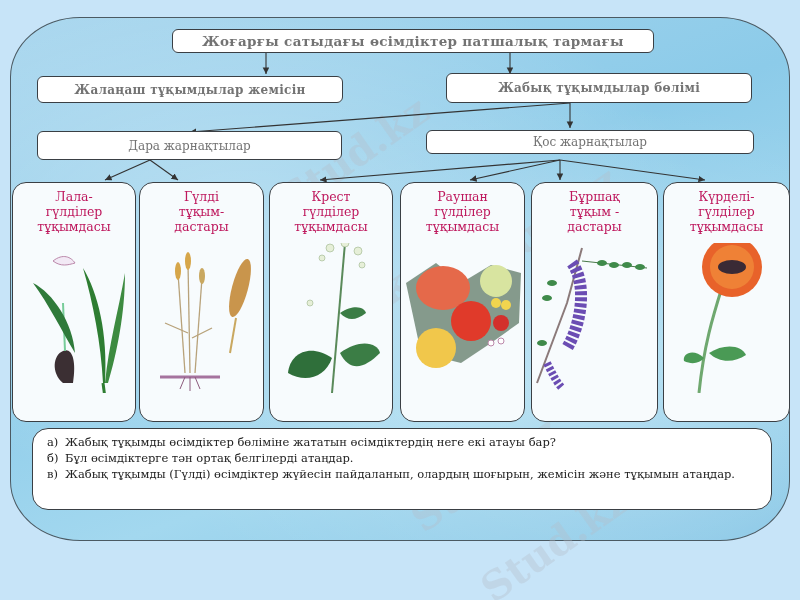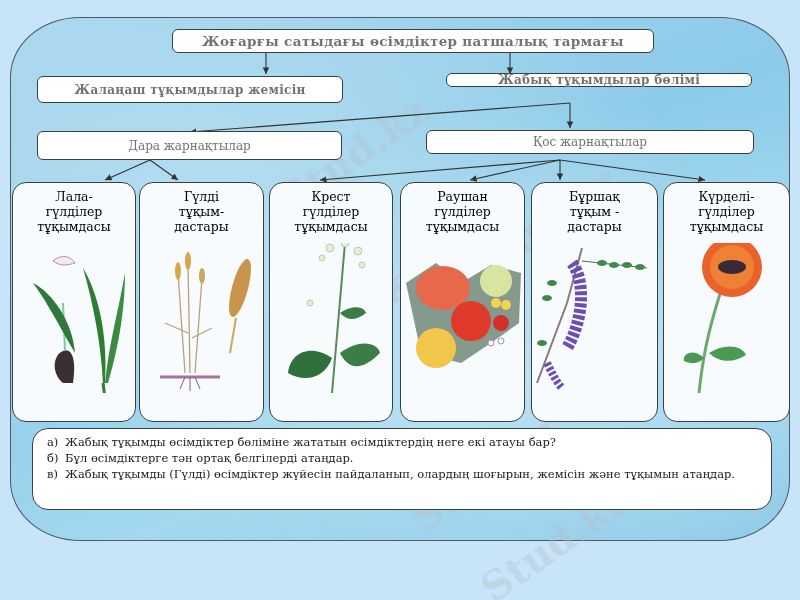--- a/index.html
+++ b/index.html
@@ -21,21 +21,21 @@
   .node {
     position:absolute; background:#fff; border:1.3px solid #3a3f44;
     border-radius:6px; box-sizing:border-box;
     display:flex; align-items:center; justify-content:center;
     color:#737373; font-size:12px;
   }
   .node.bold { font-weight:bold; letter-spacing:0.3px; }
   .card {
     position:absolute; top:182px; height:240px; background:#f7fbfd;
     border:1.3px solid #3a3f44; border-radius:14px; box-sizing:border-box;
-    text-align:center; color:#000000; font-size:12.5px; line-height:15px;
+    text-align:center; color:#be185d; font-size:12.5px; line-height:15px;
     padding-top:6px;
   }
   .card .title { display:block; }
   .card svg { position:absolute; left:0; top:60px; }
   .questions {
     position:absolute; left:32px; top:428px; width:740px; height:82px;
     background:#fff; border:1.3px solid #3a3f44; border-radius:16px;
     box-sizing:border-box; padding:5px 14px; font-size:11.5px; color:#222;
     line-height:16px;
   }
@@ -75,21 +75,21 @@
     <line x1="150" y1="160" x2="178" y2="180" marker-end="url(#ah)"></line>
     <line x1="560" y1="160" x2="320" y2="180" marker-end="url(#ah)"></line>
     <line x1="560" y1="160" x2="470" y2="180" marker-end="url(#ah)"></line>
     <line x1="560" y1="160" x2="560" y2="180" marker-end="url(#ah)"></line>
     <line x1="560" y1="160" x2="705" y2="180" marker-end="url(#ah)"></line>
   </g>
 </svg>
 
 <div class="node bold" style="left:172px;top:29px;width:482px;height:24px;font-size:13.5px;">Жоғарғы сатыдағы өсімдіктер патшалық тармағы</div>
 <div class="node bold" style="left:37px;top:76px;width:306px;height:27px;">Жалаңаш тұқымдылар жемісін</div>
-<div class="node bold" style="left:446px;top:73px;width:306px;height:14px;">Жабық тұқымдылар бөлімі</div>
+<div class="node bold" style="left:446px;top:73px;width:306px;height:30px;">Жабық тұқымдылар бөлімі</div>
 <div class="node" style="left:37px;top:131px;width:305px;height:29px;">Дара жарнақтылар</div>
 <div class="node" style="left:426px;top:130px;width:328px;height:24px;">Қос жарнақтылар</div>
 
 <div class="card" style="left:12px;width:124px;">
   <span class="title">Лала-</span>
   <span class="title">гүлділер</span>
   <span class="title">тұқымдасы</span>
   <svg width="124" height="150">
     <path d="M50,140 C38,130 40,112 50,108 C58,104 64,115 60,140 Z" fill="#3b2f33"></path>
     <path d="M52,108 L50,60" stroke="#7c9" stroke-width="2"></path>

